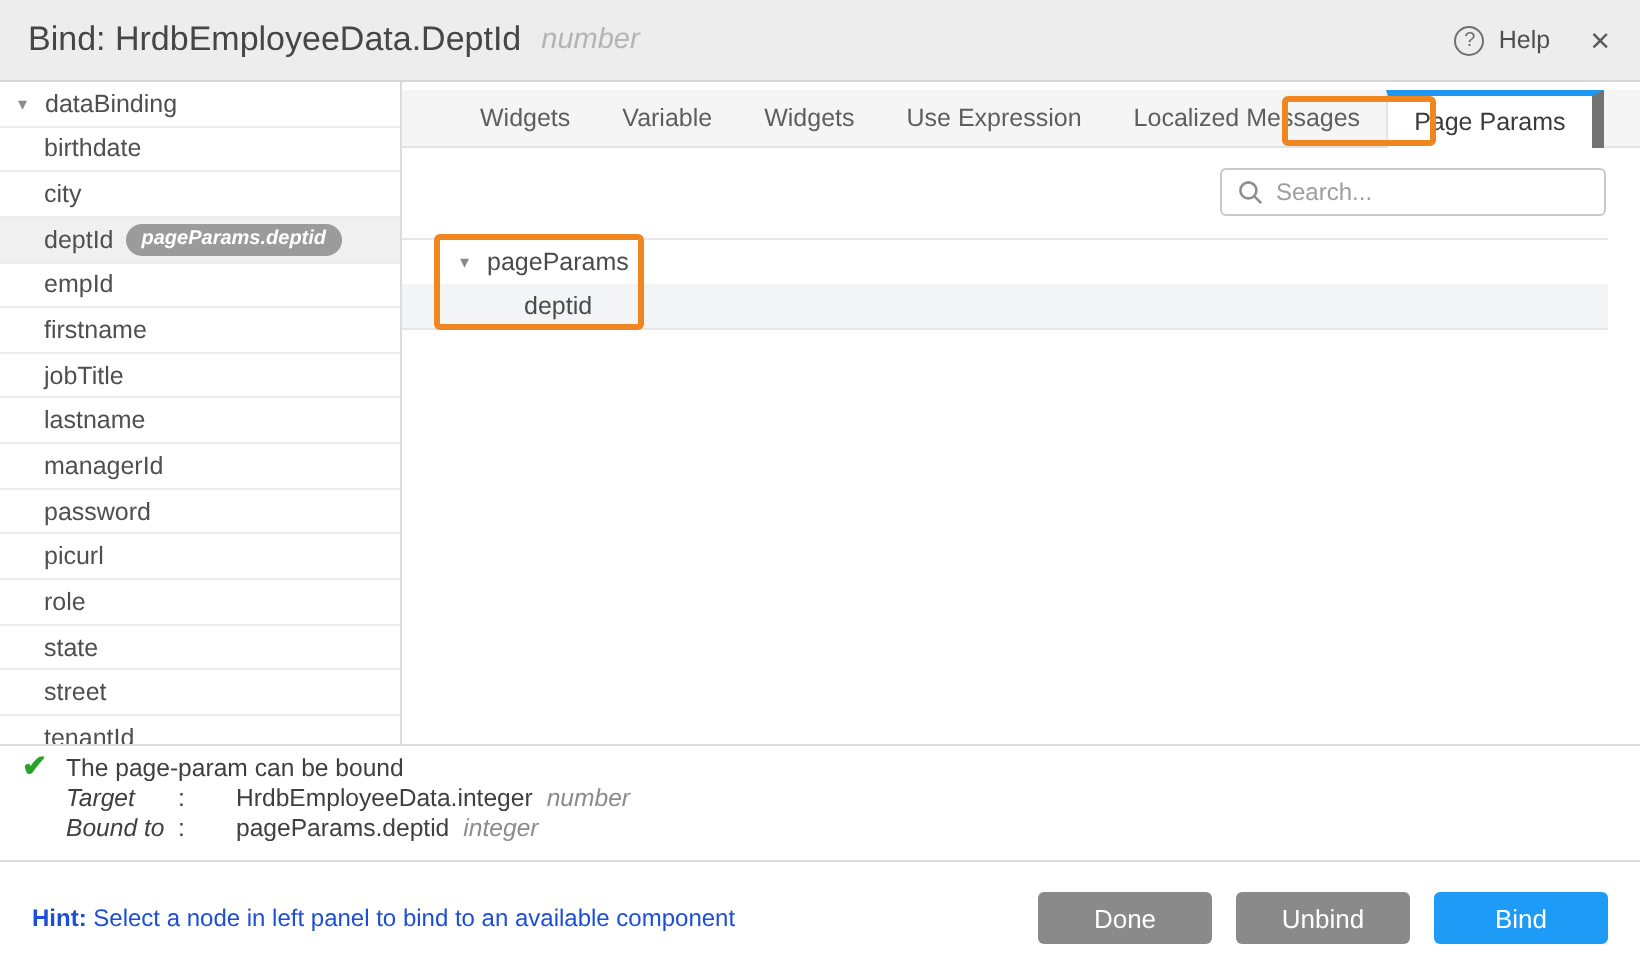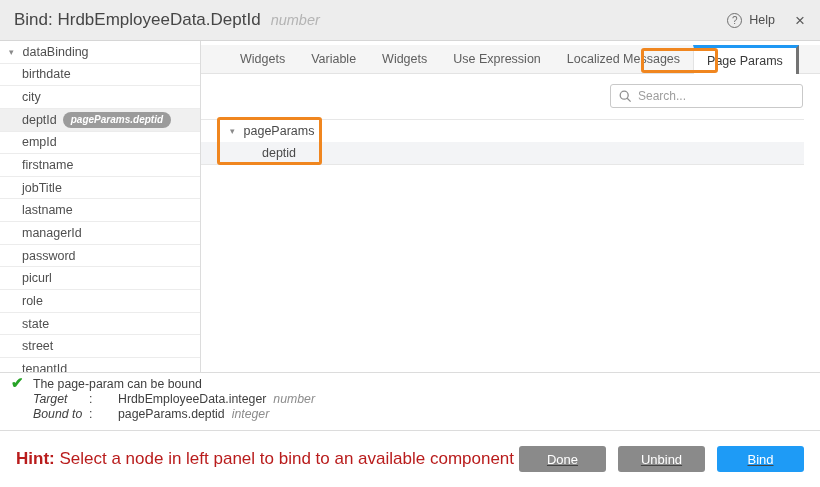--- a/index.html
+++ b/index.html
@@ -50,21 +50,21 @@
   .tabbar {
     margin-top:4px; height:29px; background:#F5F5F5; border-bottom:1px solid #E3E3E3;
     display:flex; align-items:stretch; padding-left:26px;
   }
   .tab {
     display:flex; align-items:center; padding:0 13px;
     font-size:12.5px; color:#5E5E5E; cursor:pointer; white-space:nowrap;
   }
   .tab.active {
     background:#fff; border-top:3px solid #1E97F3;
-    border-left:1px solid #E3E3E3; border-right:3px solid #737373;
+    border-left:1px solid #E3E3E3; border-right:6px solid #737373;
     margin-bottom:-1px; color:#3A3A3A;
   }
 
   .searchbox {
     position:absolute; top:43px; right:17px; width:193px; height:24px;
     border:1px solid #C9C9C9; border-radius:3px; background:#fff;
     display:flex; align-items:center; padding:5px 8px;
   }
   .searchbox svg { flex:none; }
   .search-input {
@@ -93,23 +93,23 @@
   .status-row { display:flex; }
   .status-label { width:56px; flex:none;font-style:italic; }
   .status-sep { width:29px; flex:none; }
   .status-type { font-style:italic; color:#8C8C8C; margin-left:7px; }
 
   
   .footer {
     position:absolute; left:0; top:431px; width:820px; height:56px;
     display:flex; align-items:center; padding:0 16px; background:#fff;
   }
-  .hint { font-size:17px; color:#b91c1c; }
+  .hint { font-size:12px; color:#1d4ed8; }
   .hint-label { font-weight:bold; }
-  .buttons { margin-left:auto; display:flex; gap:12px;text-decoration:underline; }
+  .buttons { margin-left:auto; display:flex; gap:12px; }
   .btn {
     width:87px; height:26px; border:none; border-radius:3px; color:#fff;
     font-size:13px; font-family:"Liberation Sans", sans-serif; cursor:pointer;
   }
   .btn.gray { background:#8A8A8A; }
   .btn.primary { background:#1E9BF6; }
 </style>
 </head>
 <body>
 

